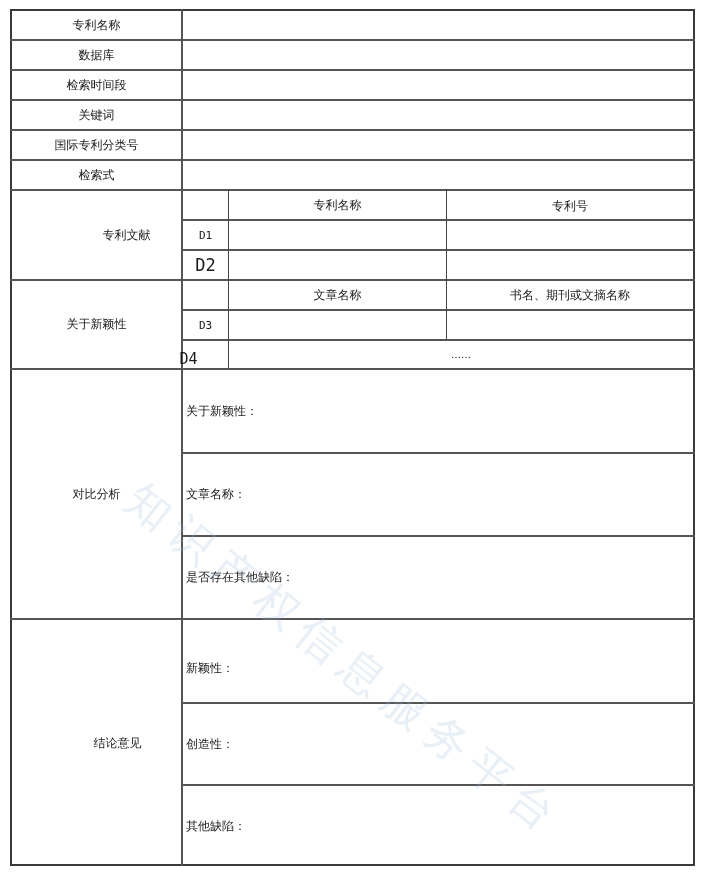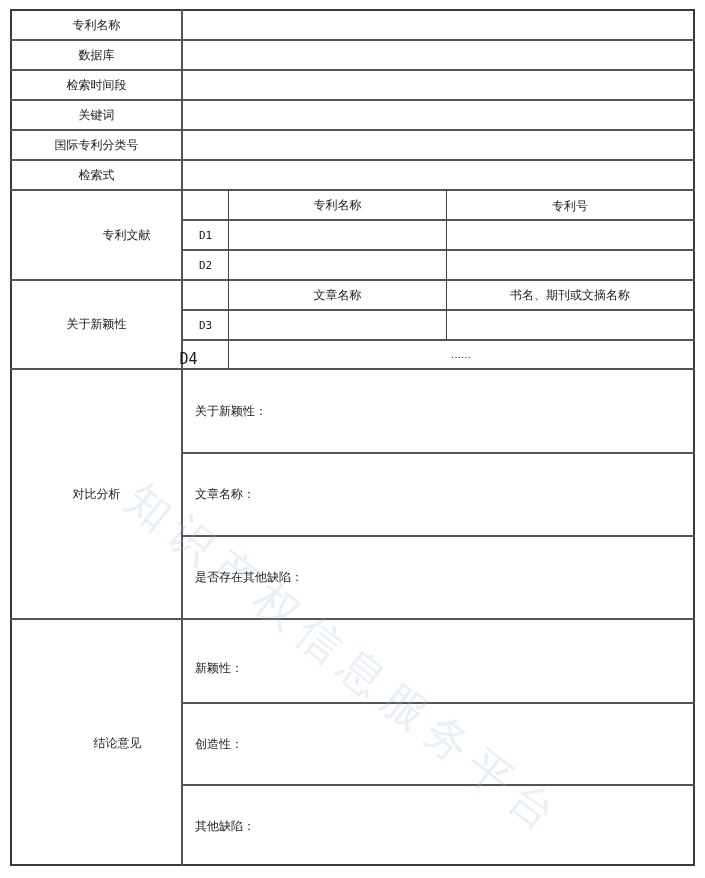--- a/index.html
+++ b/index.html
@@ -3,21 +3,21 @@
   <meta charset="utf-8">
   <style>
     html, body { margin: 0; padding: 0; background: #ffffff; }
     body { width: 705px; height: 878px; position: relative; overflow: hidden;
            font-family: "DejaVu Serif", "Liberation Serif", serif; color: #1a1a1a; }
     .form { position: absolute; left: 10px; top: 9px; width: 685px; height: 857px;
             border: 2px solid #3a3a3a; box-sizing: border-box; }
     .cell { position: absolute; box-sizing: border-box; font-size: 12px;
             display: flex; align-items: center; }
     .center { justify-content: center; }
-    .left { justify-content: flex-start; padding-left: 12px; }
+    .left { justify-content: flex-start; padding-left: 3px; }
     .hline { position: absolute; height: 0; border-top: 2px solid #555; }
     .vline { position: absolute; width: 0; border-left: 2px solid #555; }
     .vline.thin { border-left: 1px solid #444; }
     .watermark { position: absolute; left: 150px; top: 470px; width: 520px; height: 60px;
                  transform: rotate(38deg); transform-origin: left top;
                  color: rgba(150, 180, 220, 0.22); font-size: 44px; letter-spacing: 10px;
                  white-space: nowrap; pointer-events: none; font-family: "DejaVu Serif", serif; }
   </style>
 </head>
 <body>
@@ -65,21 +65,21 @@
 <div class="cell left" style="left:183px;top:161px;width:510px;height:28px;"></div>
 
 <div class="cell center" style="left:12px;top:191px;width:169px;height:88px;margin-left:30px;">专利文献</div>
 <div class="cell center" style="left:229px;top:191px;width:217px;height:28px;">专利名称</div>
 <div class="cell center" style="left:447px;top:191px;width:246px;height:31px;">专利号</div>
 
 <div class="cell center" style="left:183px;top:221px;width:45px;height:28px;font-family:'DejaVu Sans Mono',monospace;font-size:11px;">D1</div>
 <div class="cell left" style="left:229px;top:221px;width:217px;height:28px;"></div>
 <div class="cell left" style="left:447px;top:221px;width:246px;height:28px;"></div>
 
-<div class="cell center" style="left:183px;top:251px;width:45px;height:28px;font-family:'DejaVu Sans Mono',monospace;font-size:11px;">D2</div>
+<div class="cell center" style="left:183px;top:251px;width:45px;height:28px;font-family:'DejaVu Sans Mono',monospace;font-size:17px;">D2</div>
 <div class="cell left" style="left:229px;top:251px;width:217px;height:28px;"></div>
 <div class="cell left" style="left:447px;top:251px;width:246px;height:28px;"></div>
 
 <div class="cell center" style="left:12px;top:281px;width:169px;height:87px;">关于新颖性</div>
 <div class="cell center" style="left:229px;top:281px;width:217px;height:28px;">文章名称</div>
 <div class="cell center" style="left:447px;top:281px;width:246px;height:28px;">书名、期刊或文摘名称</div>
 
 <div class="cell center" style="left:183px;top:311px;width:45px;height:28px;font-family:'DejaVu Sans Mono',monospace;font-size:11px;">D3</div>
 <div class="cell left" style="left:229px;top:311px;width:217px;height:28px;"></div>
 <div class="cell left" style="left:447px;top:311px;width:246px;height:28px;"></div>

